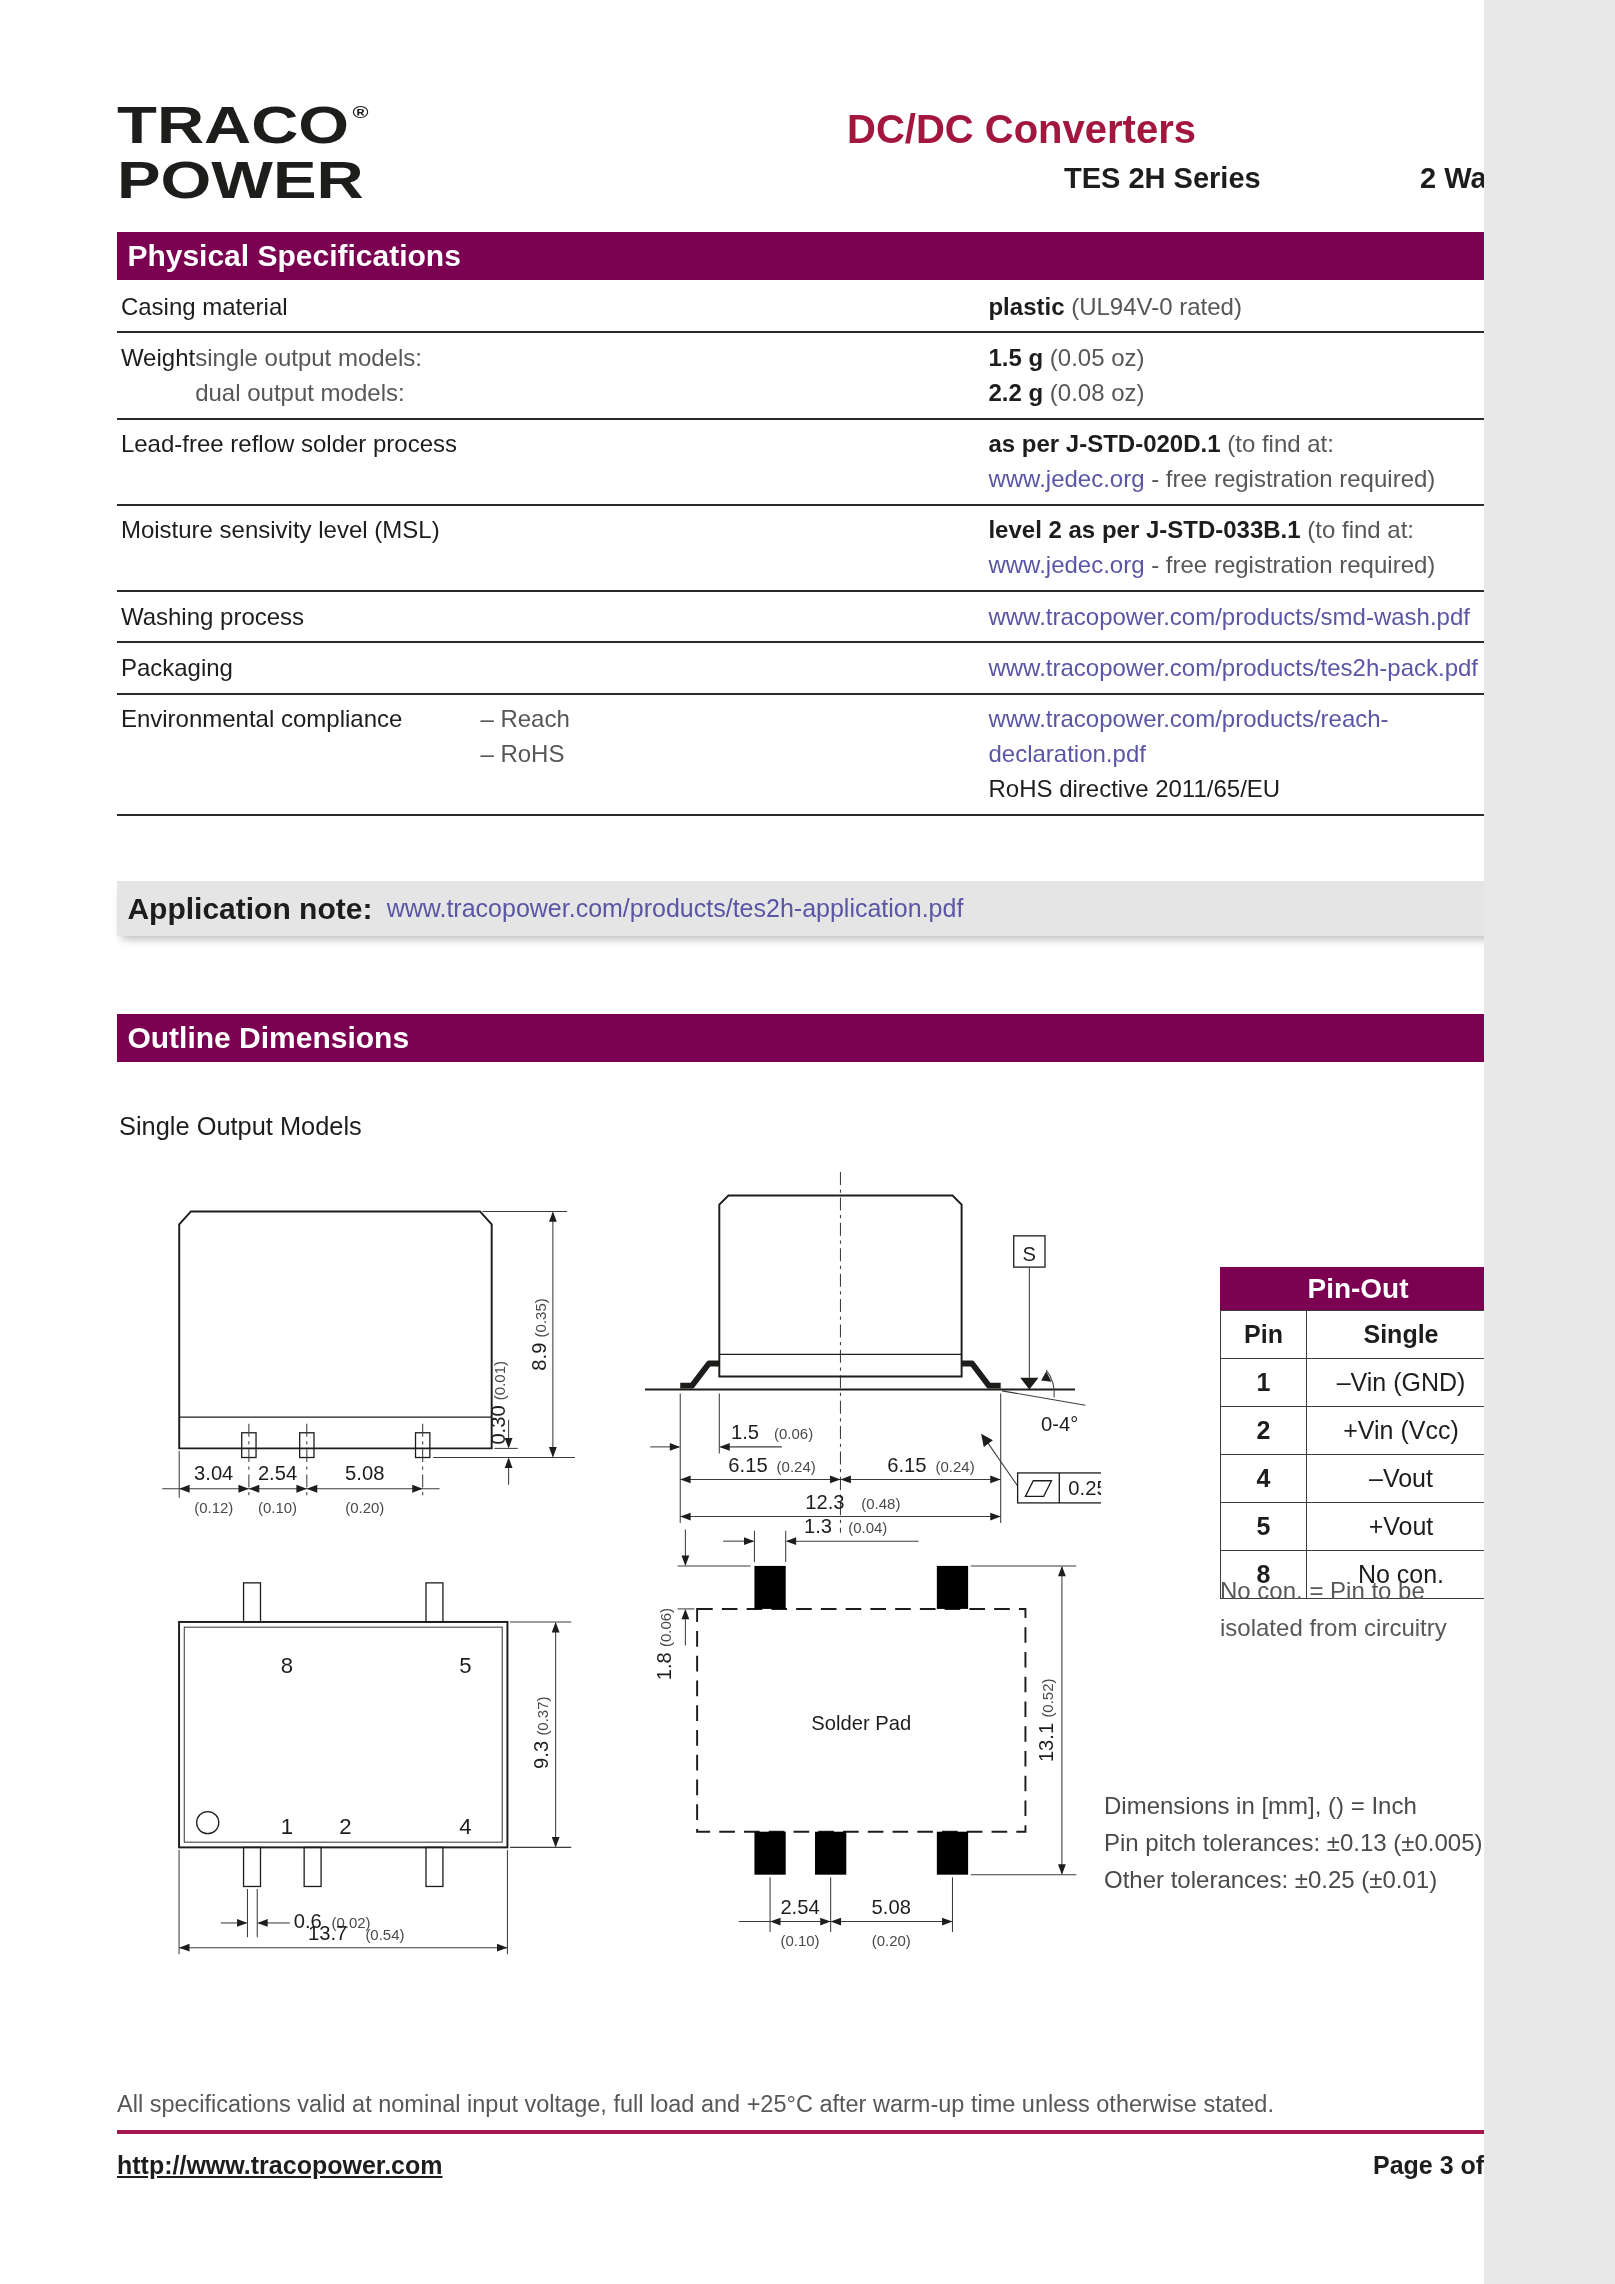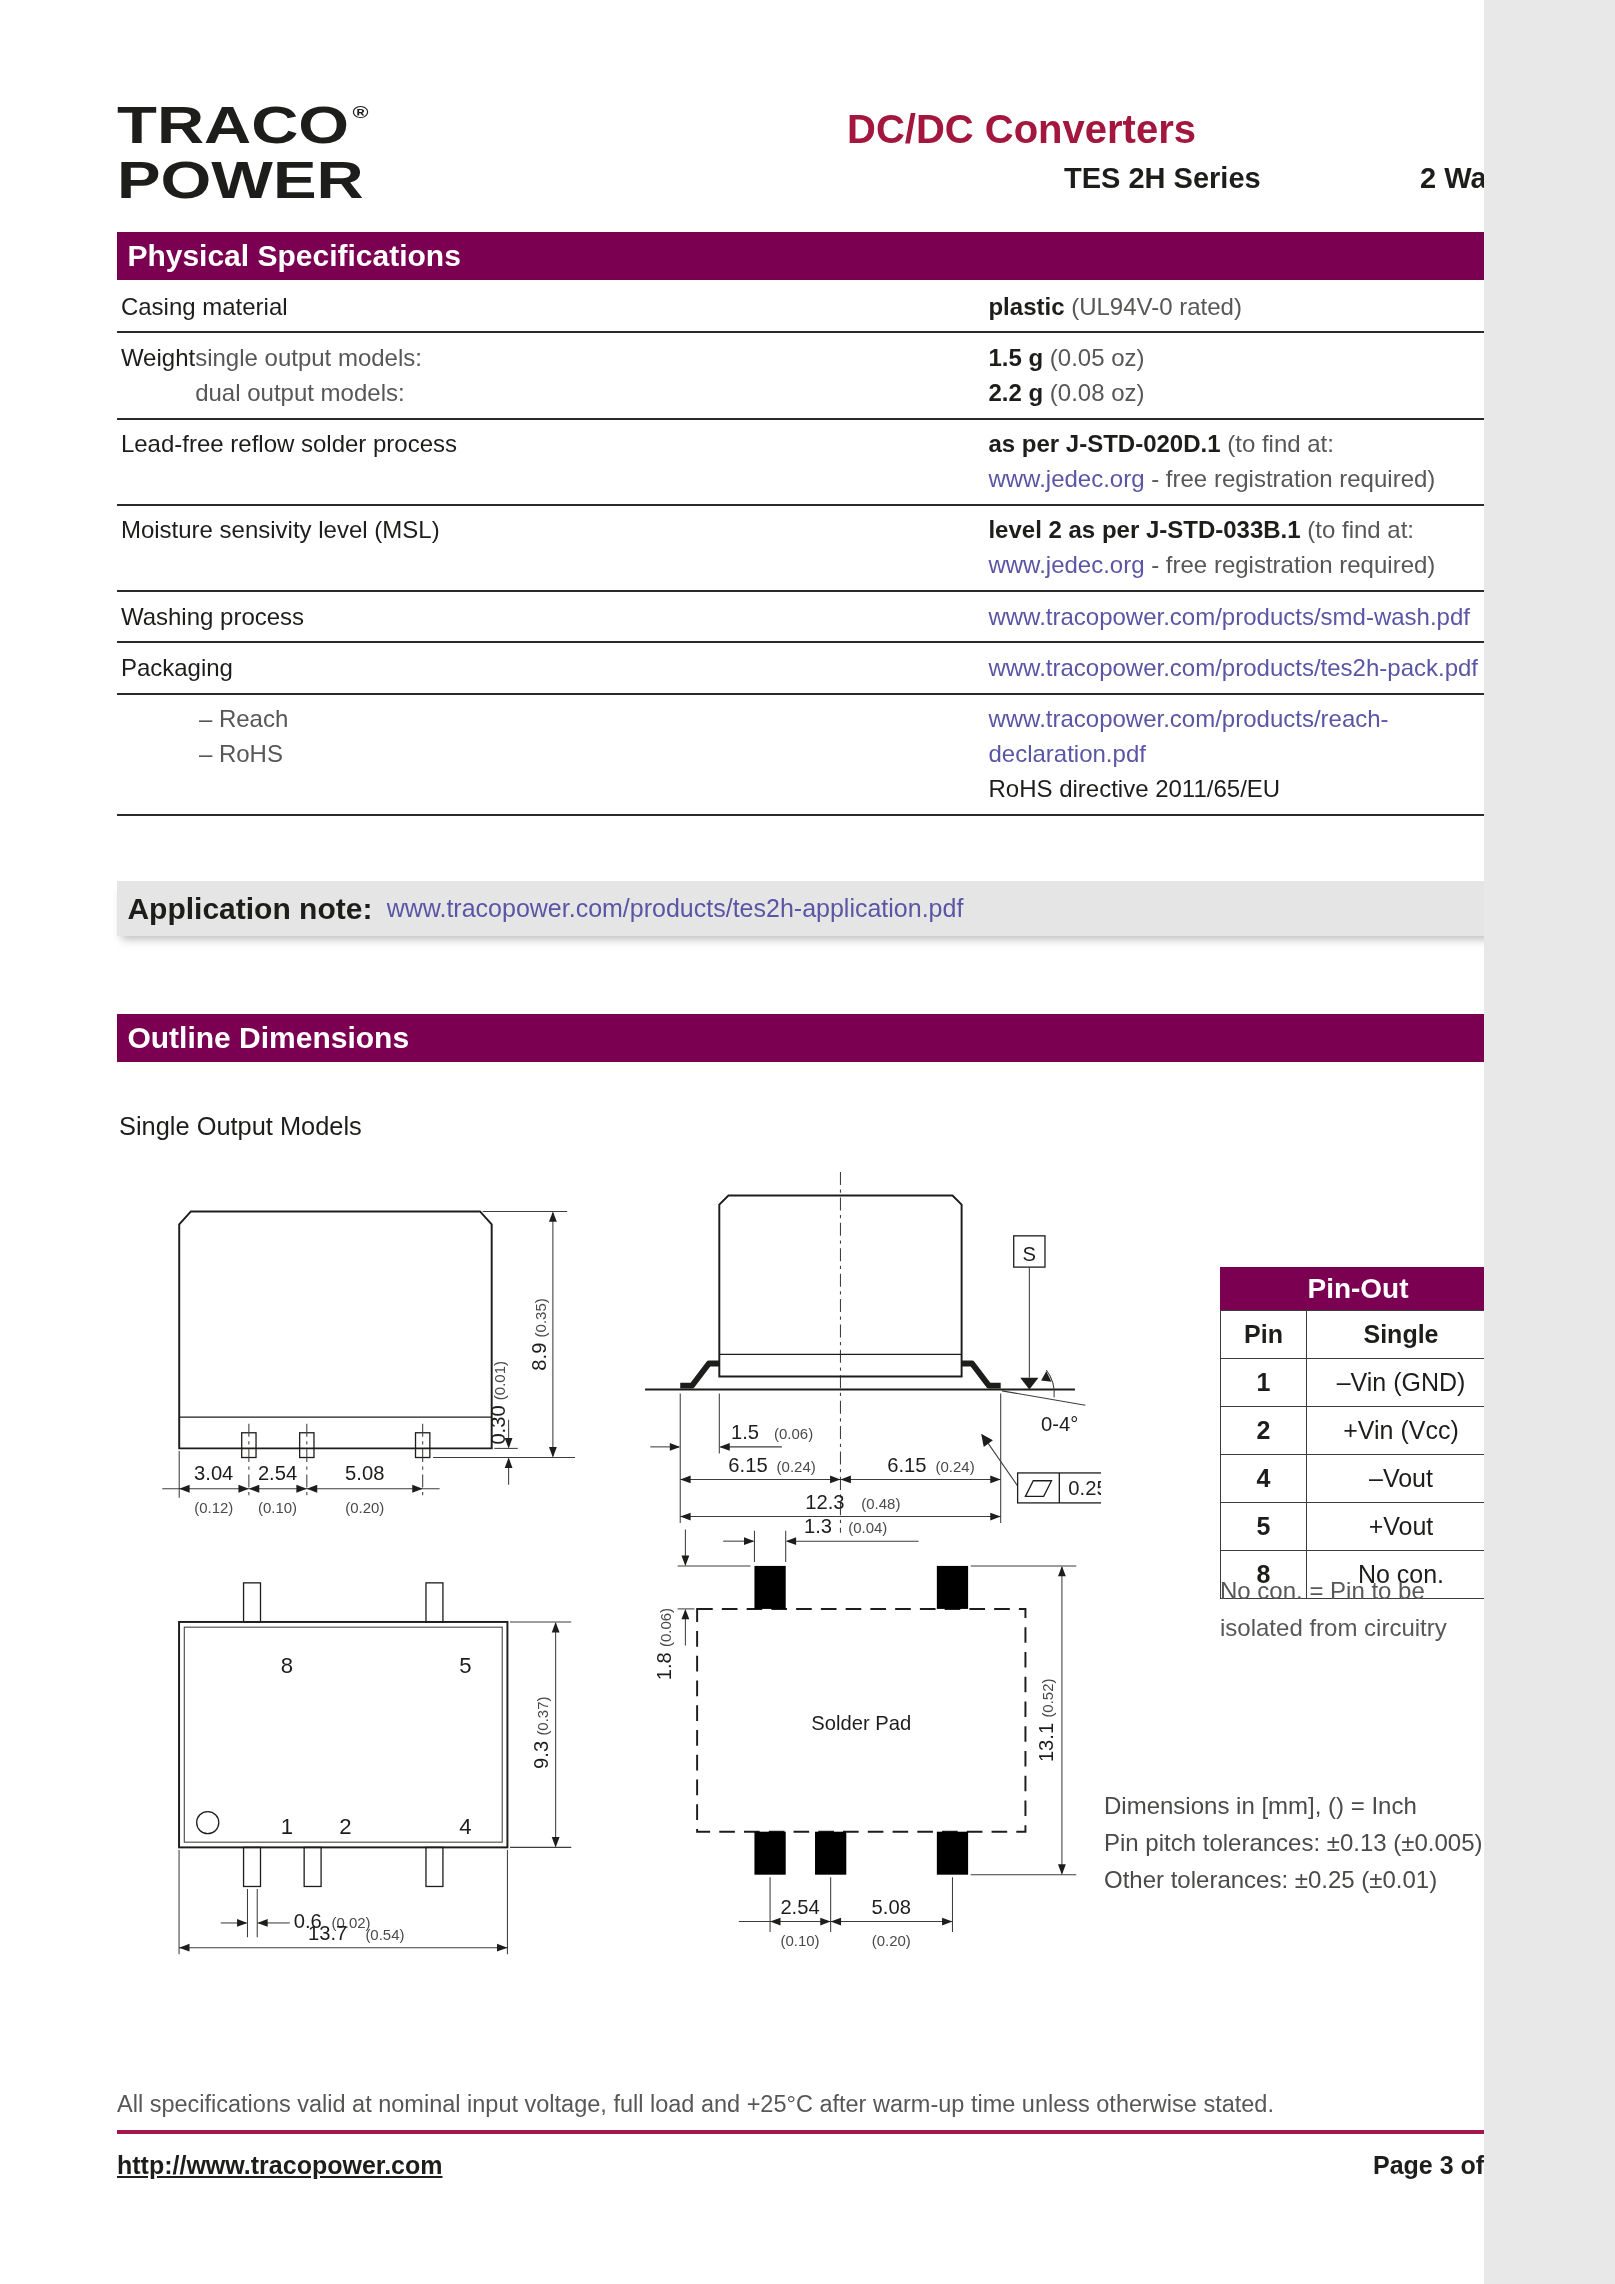--- a/index.html
+++ b/index.html
@@ -153,20 +153,21 @@
 
     <div class="spec-row" style="min-height:31px;">
       <div class="s-left">
           <span class="s-lbl">Packaging</span>
         </div>
       <div class="s-val"><a class="lnk">www.tracopower.com/products/tes2h-pack.pdf</a></div>
     </div>
 
     <div class="spec-row" style="min-height:63px;border-bottom:2px solid #2a2a28;">
       <div class="s-left">
+        <span class="s-lbl">Environmental compliance</span>
         <span class="s-dash">
           <span>– Reach</span><br>
           <span>– RoHS</span>
         </span>
       </div>
       <div class="s-val">
         <div><a class="lnk">www.tracopower.com/products/reach-declaration.pdf</a></div>
         <div><span>RoHS directive 2011/65/EU</span></div>
       </div>
     </div>

